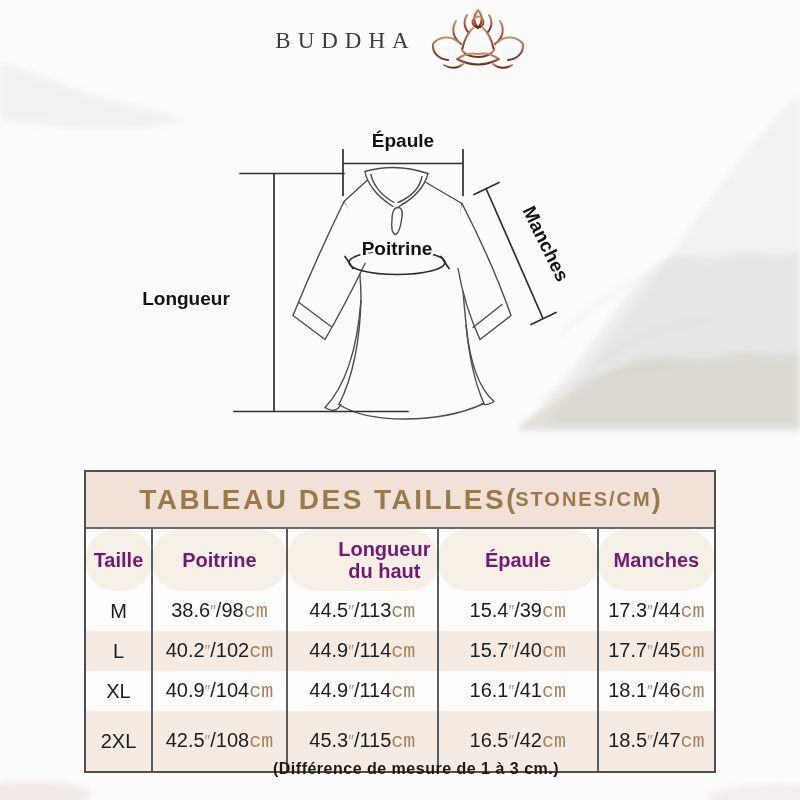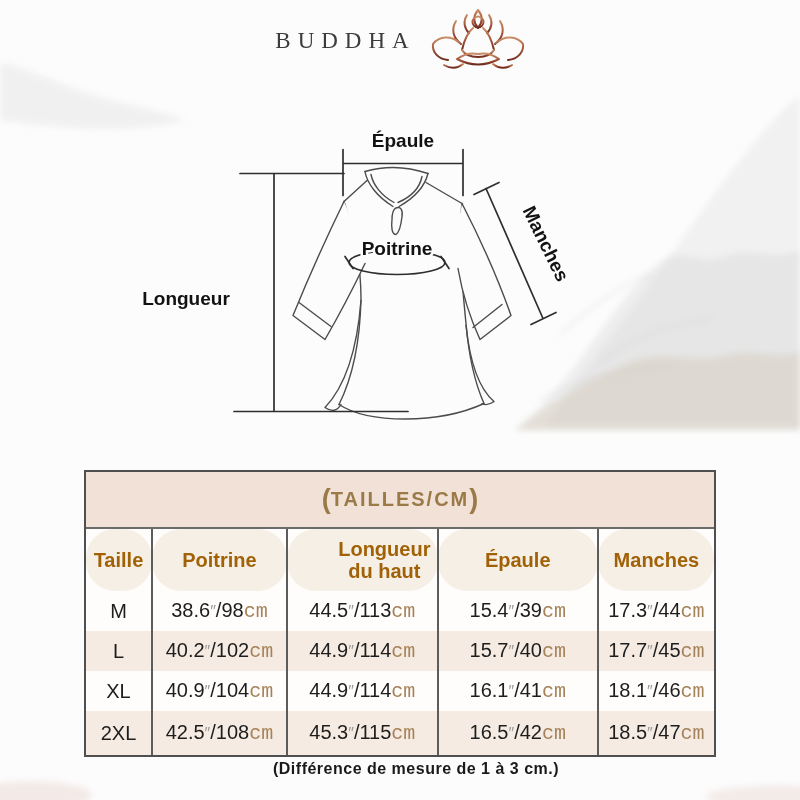--- a/index.html
+++ b/index.html
@@ -51,24 +51,24 @@
   .tbl-title .paren{font-size:27px;font-weight:bold;letter-spacing:0;}
   table{border-collapse:collapse;width:100%;table-layout:fixed;}
   col.c1{width:10.5%} col.c2{width:21.5%} col.c3{width:24%} col.c4{width:25.5%} col.c5{width:18.5%}
   th,td{
     text-align:center;vertical-align:middle;
     border-left:2px solid #5c5c5c;
     padding:0;
   }
   th:first-child,td:first-child{border-left:none;}
   thead tr{height:62px;background:var(--header-bg,#f6efe5);}
-  thead th{font-size:20px;font-weight:bold;color:#a16207;line-height:1.1;border-radius:29px;}
+  thead th{font-size:20px;font-weight:bold;color:#701a75;line-height:1.1;border-radius:29px;}
   .th-wrap{display:inline-block;max-width:105px;margin-left:44px;}
   tbody tr{height:40px;}
-  tbody tr:last-child{height:44px;}
+  tbody tr:last-child{height:60px;}
   tbody tr:nth-child(even){background:var(--row-alt-bg,#f6ebe2);}
   tbody td{font-size:20px;color:#1d1d1d;white-space:nowrap;}
   .size-val .inch{color:var(--inch-mark,#9a9a9a);font-size:0.8em;}
   .size-val .cm{color:var(--cm,#a5835a);font-family:Liberation Mono, monospace;}
   
   .note{
     position:absolute;left:16px;top:760px;width:800px;z-index:2;
     text-align:center;font-size:16px;font-weight:bold;color:#1a1a1a;
     letter-spacing:0.5px;margin:0;
   }
@@ -166,22 +166,23 @@
       <path class="meas" d="M217,143 L225,155 M313,143 L321,155"></path>
     </g>
     <text x="275" y="33" text-anchor="middle">Épaule</text>
     <text x="58" y="191" text-anchor="middle">Longueur</text>
     <text class="halo" x="269" y="141" text-anchor="middle">Poitrine</text>
     <text transform="translate(412 133) rotate(64)" text-anchor="middle">Manches</text>
   </svg>
 
   <section class="size-table">
     <div class="tbl-title">
+      <span>TABLEAU DES TAILLES</span>
         <span class="paren">(</span>
-        <span class="unit">TAILLES/CM</span>
+        <span class="unit">STONES/CM</span>
         <span class="paren">)</span>
     </div>
     <table>
       <colgroup>
           <col class="c1">
           <col class="c2">
           <col class="c3">
           <col class="c4">
           <col class="c5">
         </colgroup>

